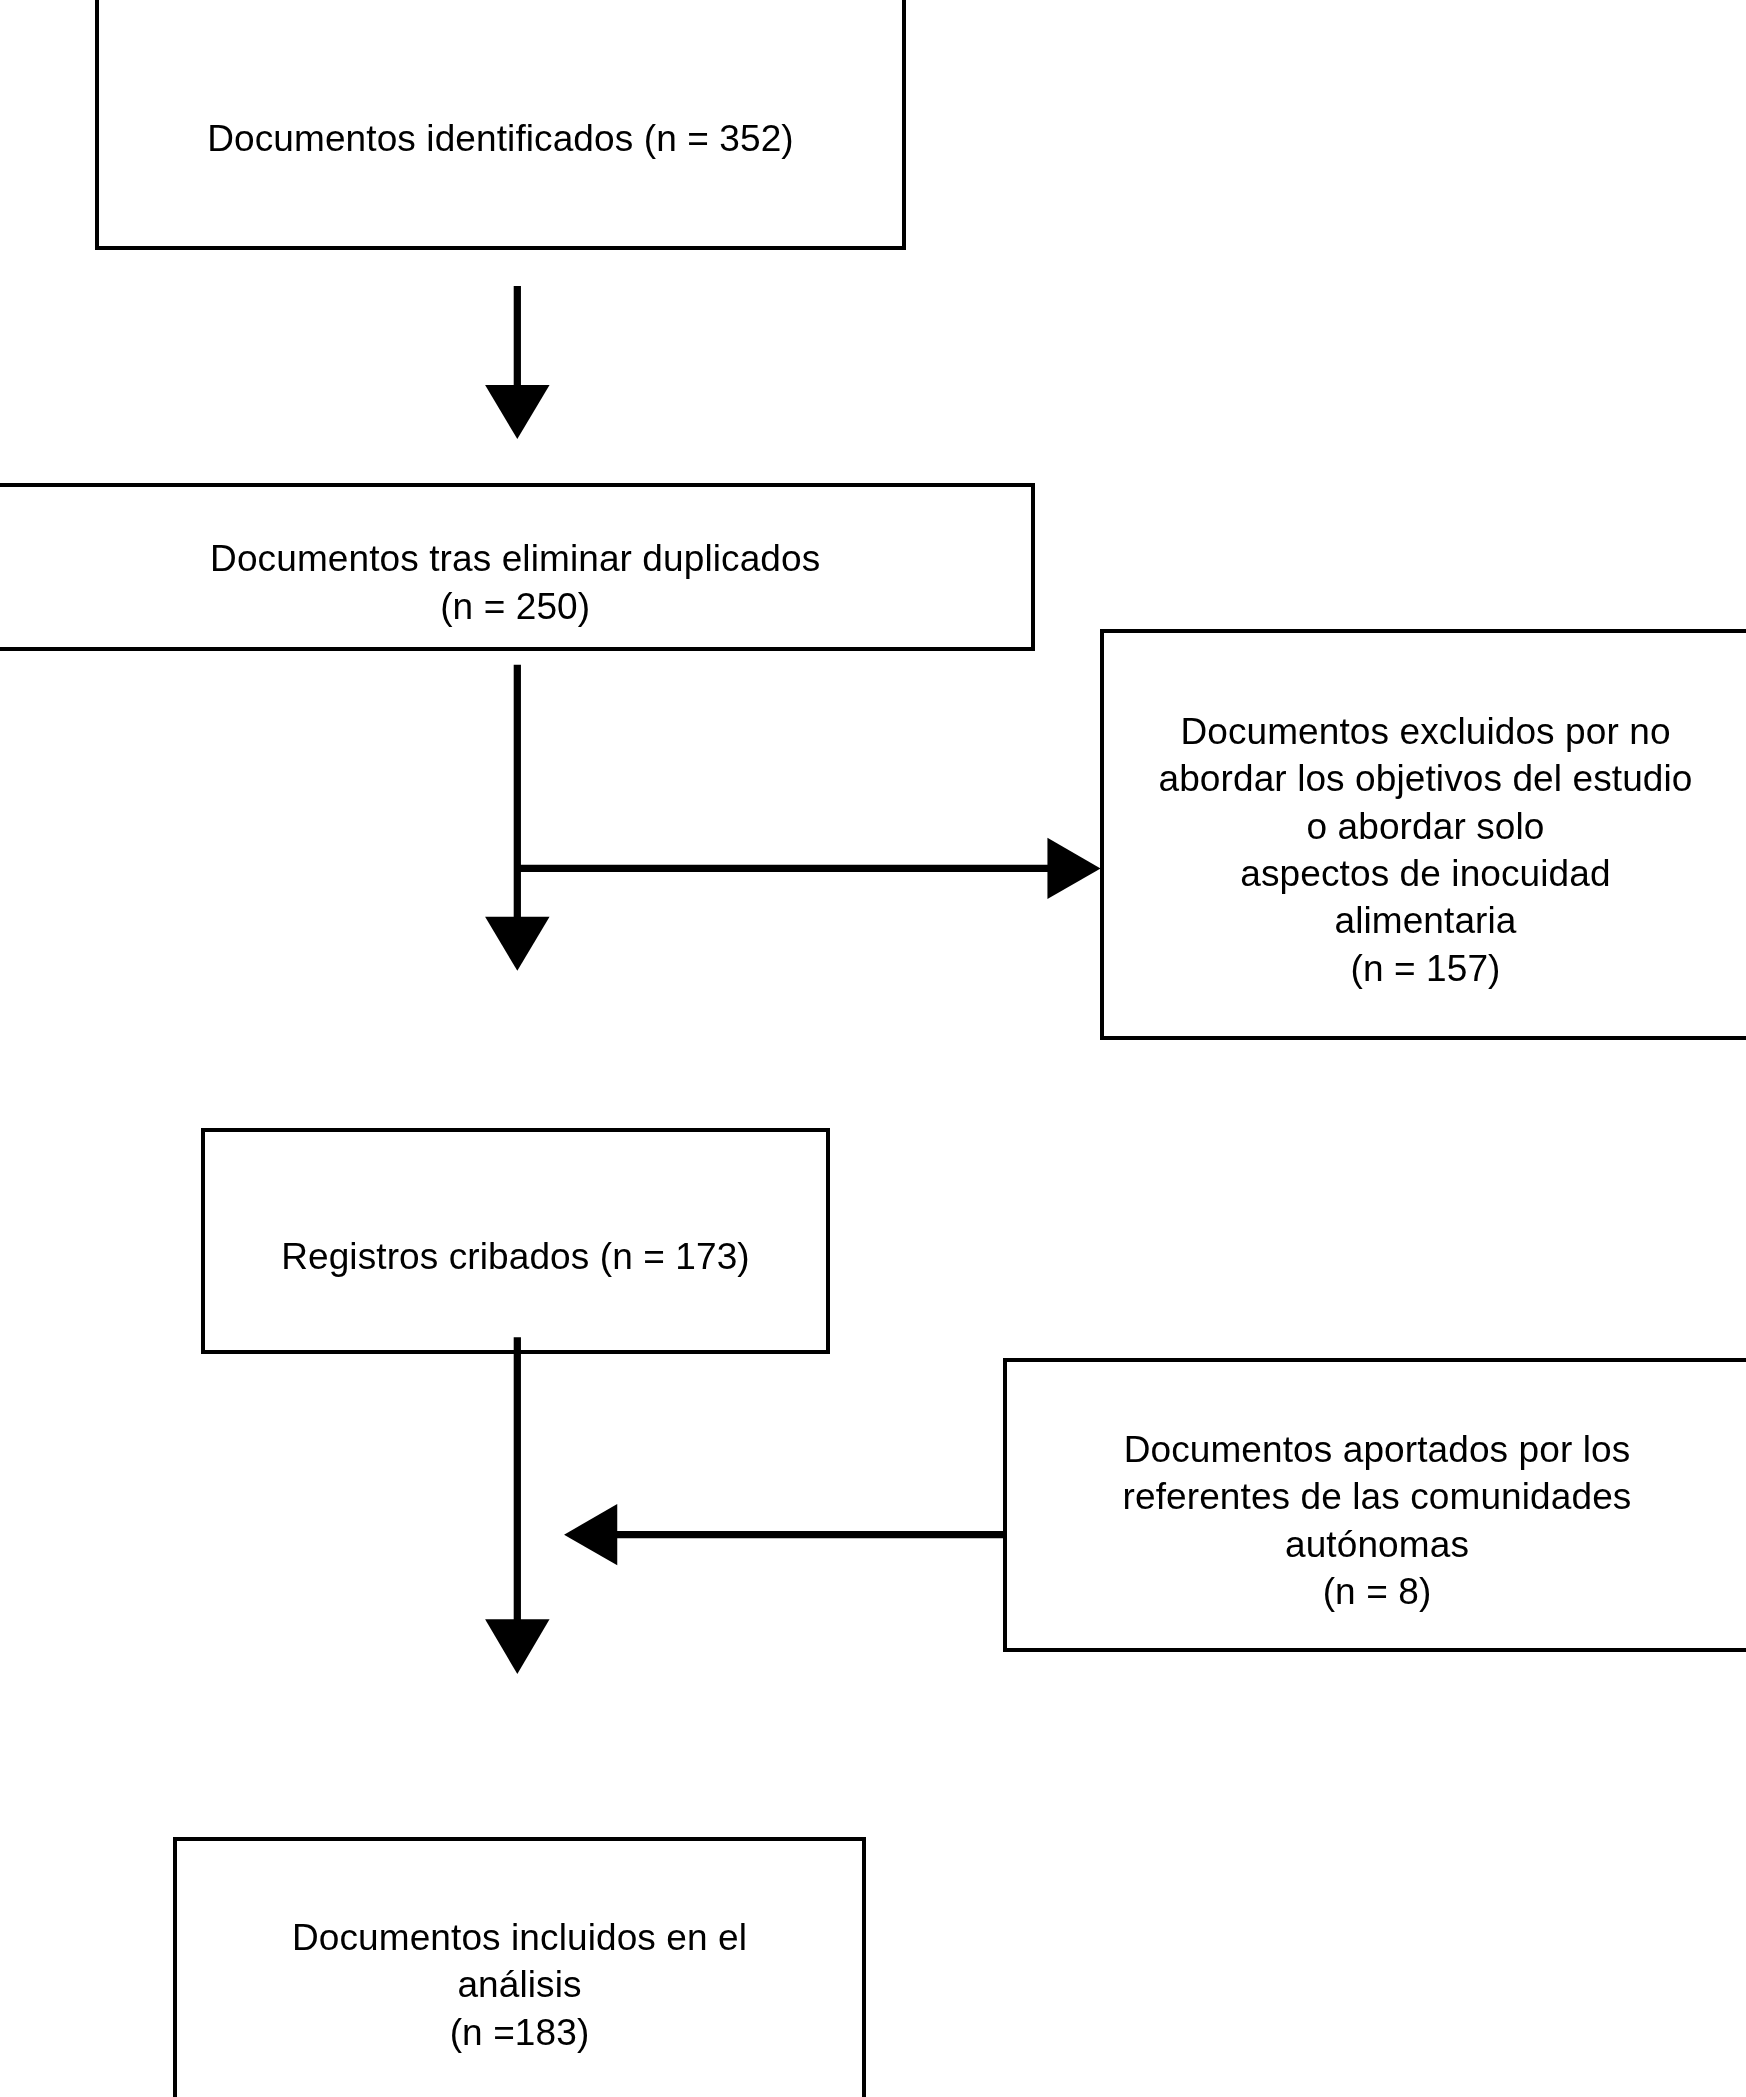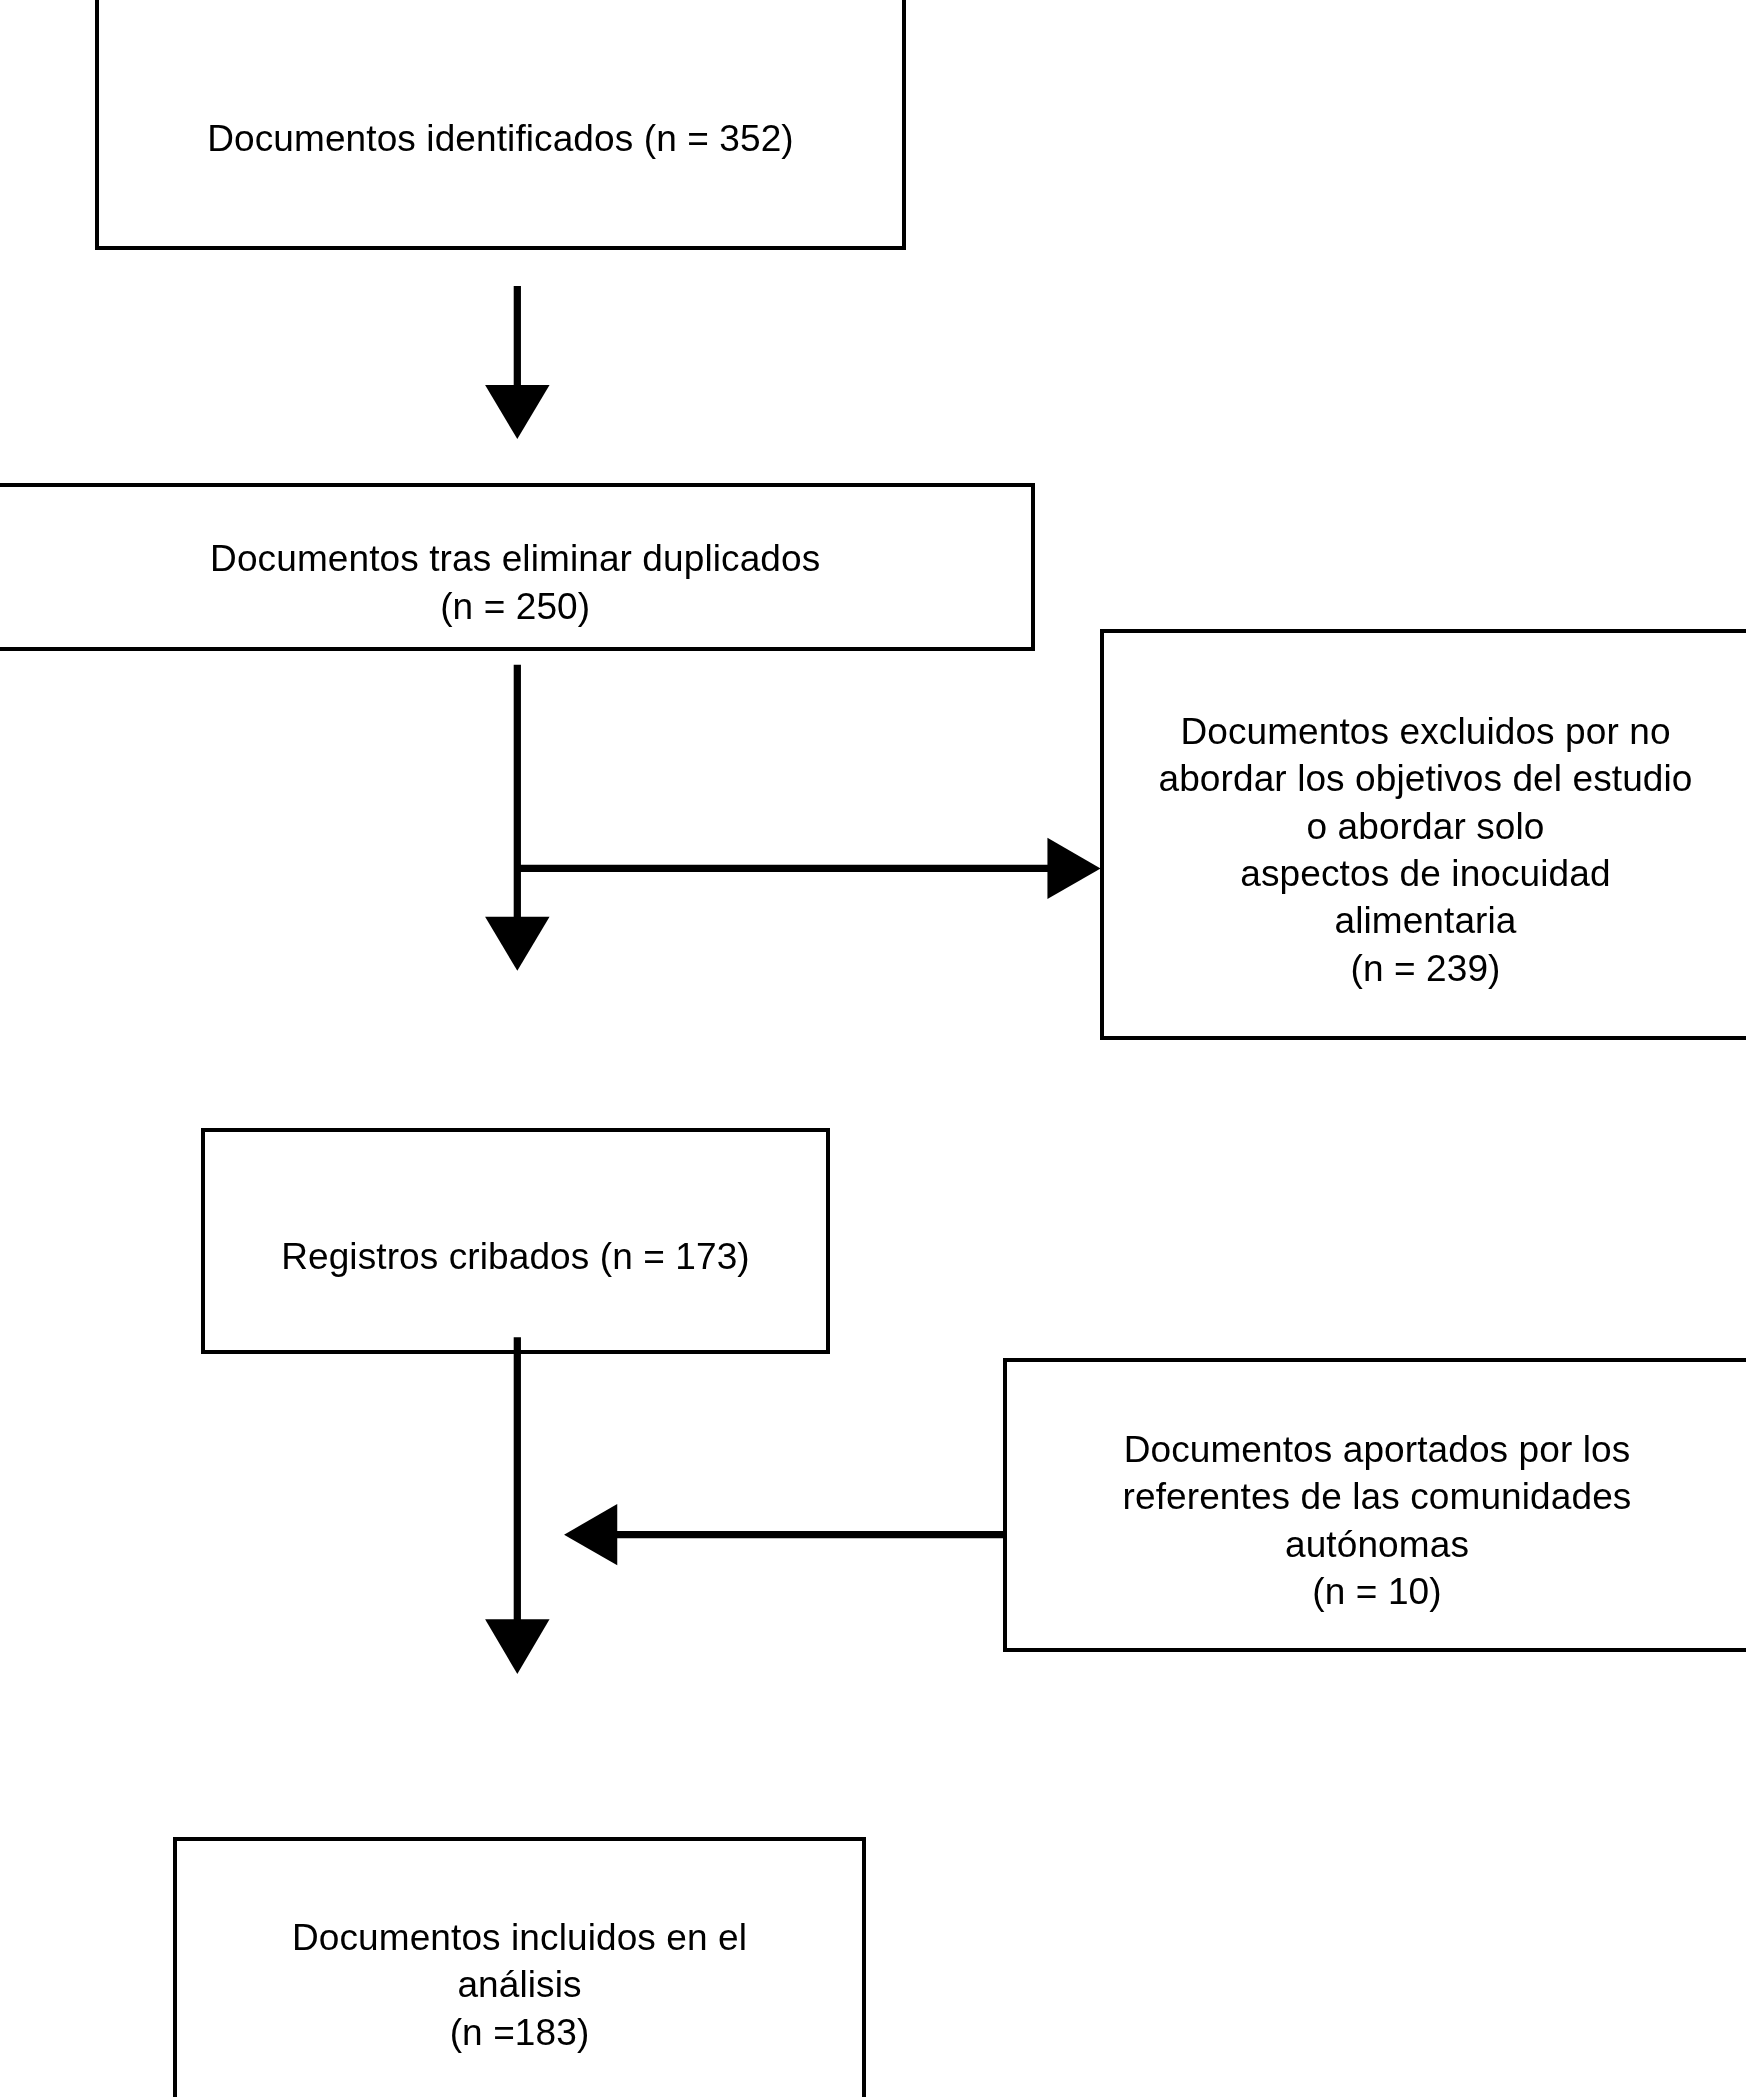--- a/index.html
+++ b/index.html
@@ -77,32 +77,32 @@
     <span class="box-text">Documentos tras eliminar duplicados
 (n = 250)</span>
   </div>
 
   <div class="flow-box" id="box-excluded">
     <span class="box-text">Documentos excluidos por no
 abordar los objetivos del estudio
 o abordar solo
 aspectos de inocuidad
 alimentaria
-(n = 239)</span>
+(n = 157)</span>
   </div>
 
   <div class="flow-box" id="box-screened">
     <span class="box-text">Registros cribados (n = 173)</span>
   </div>
 
   <div class="flow-box" id="box-contributed">
     <span class="box-text">Documentos aportados por los
 referentes de las comunidades
 autónomas
-(n = 10)</span>
+(n = 8)</span>
   </div>
 
   <div class="flow-box" id="box-included">
     <span class="box-text">Documentos incluidos en el
 análisis
 (n =183)</span>
   </div>
 
   <svg id="connectors" viewBox="0 0 2167 2603">
 

